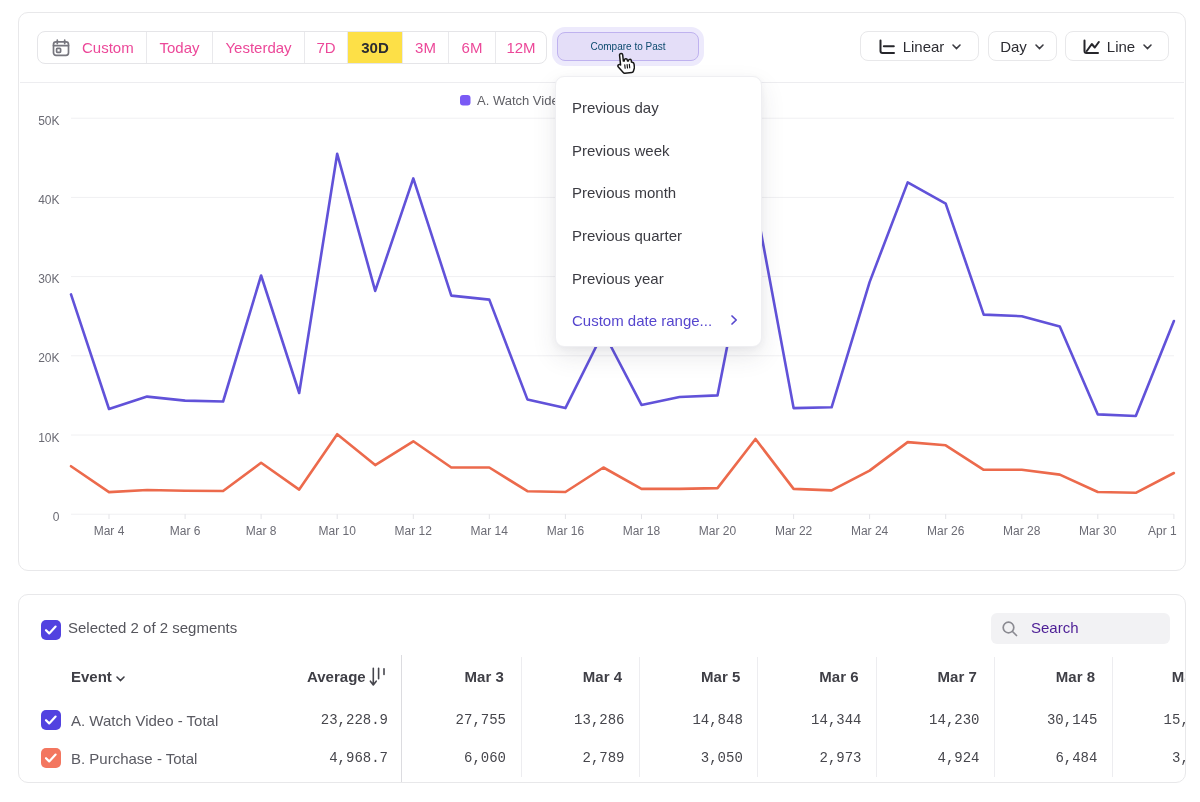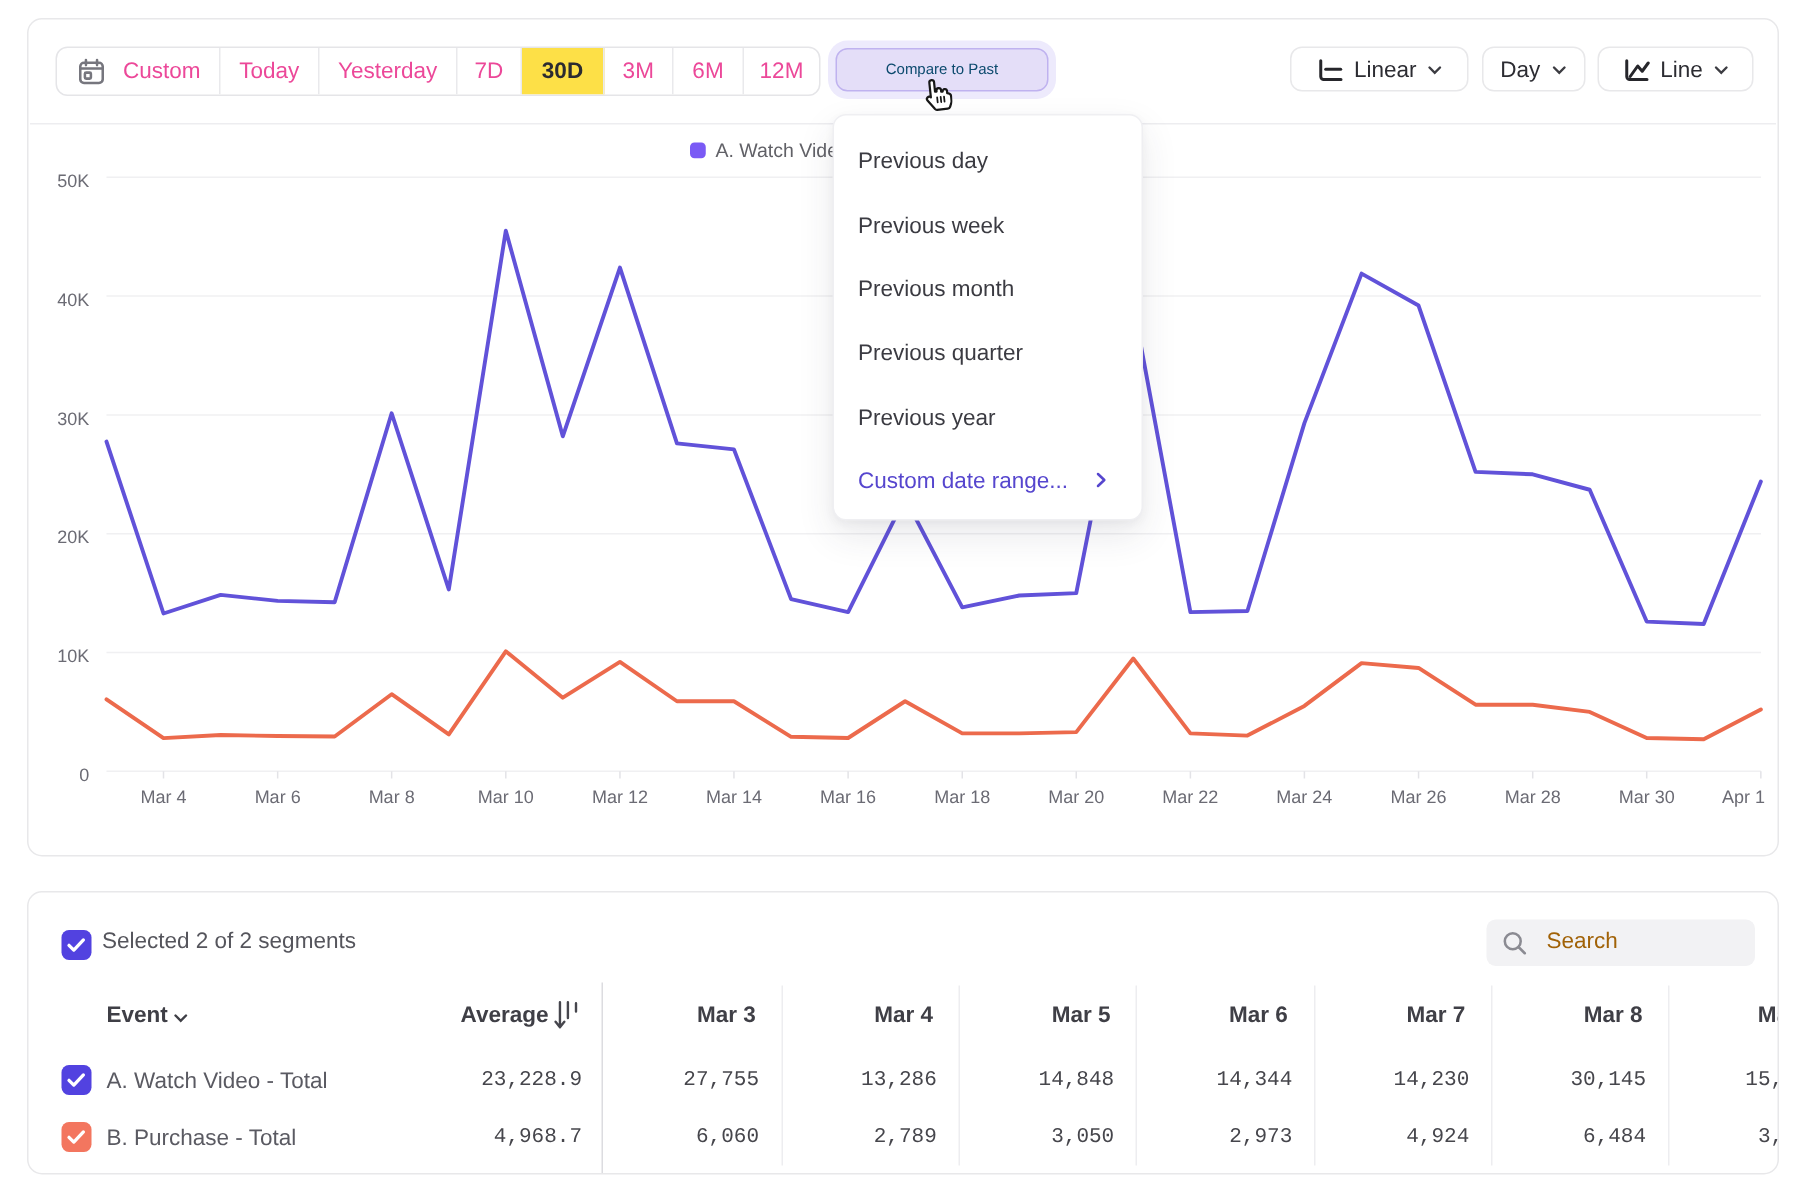--- a/index.html
+++ b/index.html
@@ -157,21 +157,21 @@
     <svg width="20" height="20" viewBox="0 0 20 20" fill="none" stroke="#fff" stroke-width="2.2" stroke-linecap="round" stroke-linejoin="round">
         <path d="M5 10.2l3.2 3.2 6.4-6.8"></path>
       </svg>
   </div>
   <div style="position:absolute; left:49px; top:24px; font-size:15px; color:#55555c;">Selected 2 of 2 segments</div>
   <div id="search">
     <svg style="position:absolute; left:10px; top:7px;" width="18" height="18" viewBox="0 0 18 18" fill="none" stroke="#8b8b92" stroke-width="1.7" stroke-linecap="round">
         <circle cx="7.5" cy="7.5" r="5.3"></circle>
         <path d="M11.5 11.5l4 4"></path>
       </svg>
-    <div style="position:absolute; left:40px; top:6px; font-size:15px; color:#a16207;">Search</div>
+    <div style="position:absolute; left:40px; top:6px; font-size:15px; color:#4c1d95;">Search</div>
   </div>
 
   <div class="hdr" style="left:52px; top:73px;">Event</div>
   <svg style="position:absolute; left:96px; top:78px;" width="11" height="11" viewBox="0 0 11 11" fill="none" stroke="#3f3f46" stroke-width="1.6" stroke-linecap="round">
       <path d="M2 4l3.5 3.5L9 4"></path>
     </svg>
   <div class="hdr" style="left:288px; top:73px; width:58px; text-align:right;">Average</div>
   <svg style="position:absolute; left:348px; top:71px;" width="20" height="21" viewBox="0 0 20 21" fill="none" stroke="#46464d" stroke-width="1.6" stroke-linecap="round" stroke-linejoin="round">
       <path d="M6.3 2.2v16M3.4 15.2l2.9 3.7 2.9-3.7M11.6 2.2v10.5M17 2.8v5.6"></path>
     </svg>

